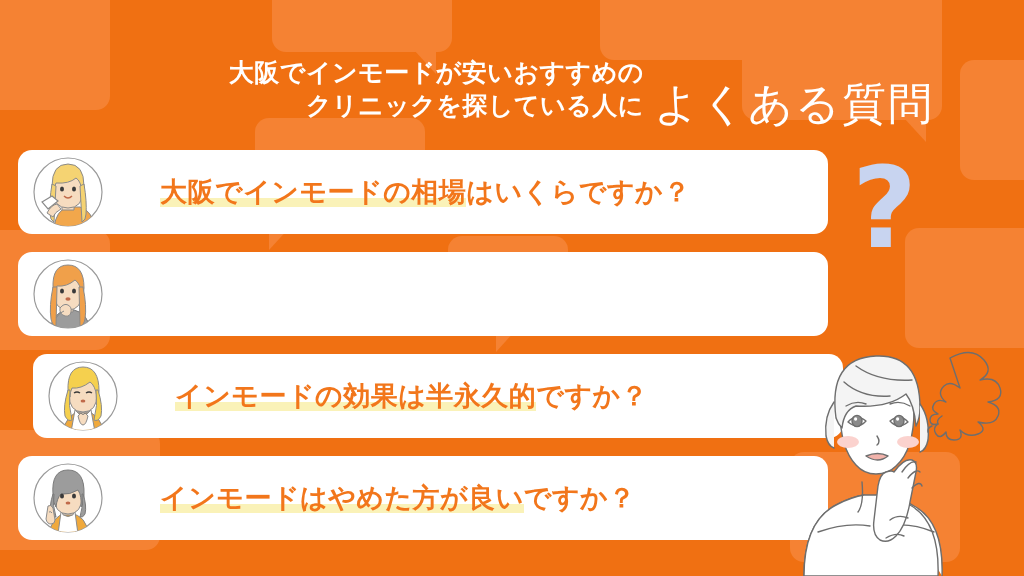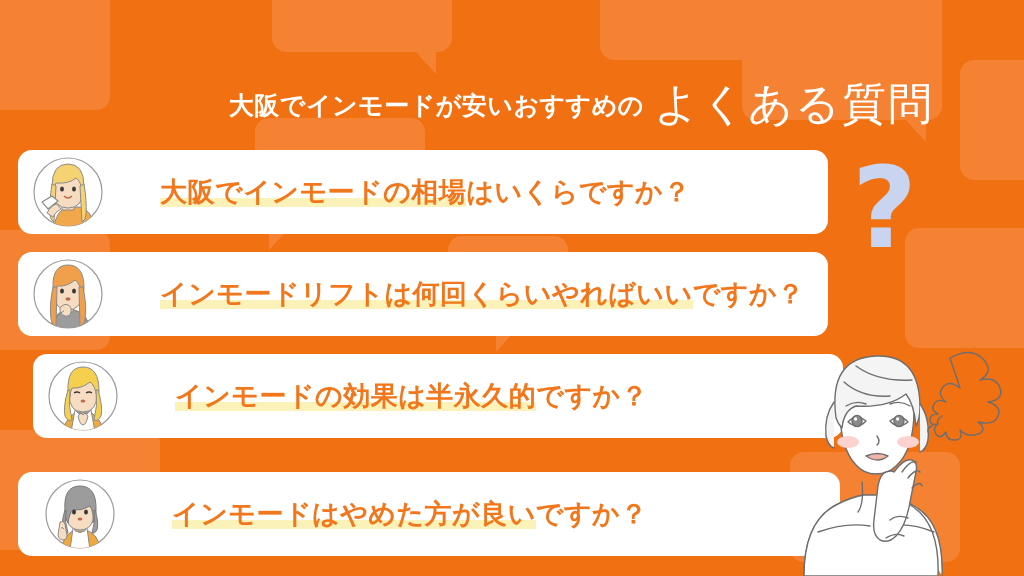--- a/index.html
+++ b/index.html
@@ -113,21 +113,21 @@
     height: 84px;
     background: #FFFFFF;
     border-radius: 14px;
     display: flex;
     align-items: center;
     z-index: 6;
   }
   .card-1 { top: 150px; }
   .card-2 { top: 252px; }
   .card-3 { top: 354px; margin-left: 15px; }
-  .card-4 { top: 472px; padding-left: 12px; }
+  .card-4 { top: 456px; }
 
   .avatar {
     flex: 0 0 auto;
     width: 72px;
     height: 72px;
     margin-left: 14px;
     border-radius: 50%;
     overflow: hidden;
     background: #FFFFFF;
     position: relative;
@@ -173,21 +173,21 @@
     <div class="bubble tail-bl" style="left:255px; top:118px; width:170px; height:110px;"></div>
     <div class="bubble" style="left:-60px; top:230px; width:170px; height:120px;"></div>
     <div class="bubble tail-br" style="left:905px; top:228px; width:180px; height:120px;"></div>
     <div class="bubble tail-bl" style="left:-40px; top:430px; width:200px; height:120px;"></div>
     <div class="bubble tail-bc" style="left:790px; top:452px; width:170px; height:110px;"></div>
 
     <div class="bubble tail-bc" style="left:448px; top:236px; width:120px; height:96px;"></div>
   </div>
 
   <div class="header">
-    <div class="header-lead"><span>大阪でインモードが安いおすすめの</span><br></div>
+    <div class="header-lead"><span>大阪でインモードが安いおすすめの</span><br><span>クリニックを探している人に</span></div>
     <div class="header-main">よくある質問</div>
   </div>
 
   <div class="deco-qmark">?</div>
 
   <div class="card card-1">
     <div class="avatar">
       <svg width="72" height="72" viewBox="0 0 72 72">
         <circle cx="36" cy="36" r="34" fill="#fff" stroke="#9a9a9a" stroke-width="1.2"></circle>
         <clipPath id="c1">
@@ -226,21 +226,20 @@
           <path d="M21 29 q-4 19-2 32 q1 6 5 7 l1-39z" fill="#F0A04A" stroke="#8a8a8a" stroke-width="1"></path>
           <path d="M51 29 q4 19 2 32 q-1 6-5 7 l-1-39z" fill="#F0A04A" stroke="#8a8a8a" stroke-width="1"></path>
           <ellipse cx="30" cy="33" rx="2" ry="2.6" fill="#3a3a3a"></ellipse>
           <ellipse cx="42" cy="33" rx="2" ry="2.6" fill="#3a3a3a"></ellipse>
           <ellipse cx="36" cy="41" rx="2.6" ry="1.8" fill="#C06A4A"></ellipse>
           <path d="M28 50 q4-5 8-3 q4 2 3 7 q-1 5-6 4 q-6-2-5-8z" fill="#F6DCC0" stroke="#8a8a8a" stroke-width="1"></path>
           <path d="M24 60 q4-6 8-7" fill="none" stroke="#8a8a8a" stroke-width="1"></path>
         </g>
       </svg>
     </div>
-    <div class="q-text"><span class="hl">インモードリフトは何回くらいやればいい</span><span>ですか？</span></div>
   </div>
 
   <div class="card card-3">
     <div class="avatar">
       <svg width="72" height="72" viewBox="0 0 72 72">
         <circle cx="36" cy="36" r="34" fill="#fff" stroke="#9a9a9a" stroke-width="1.2"></circle>
         <clipPath id="c3">
             <circle cx="36" cy="36" r="34"></circle>
           </clipPath>
         <g clip-path="url(#c3)">

